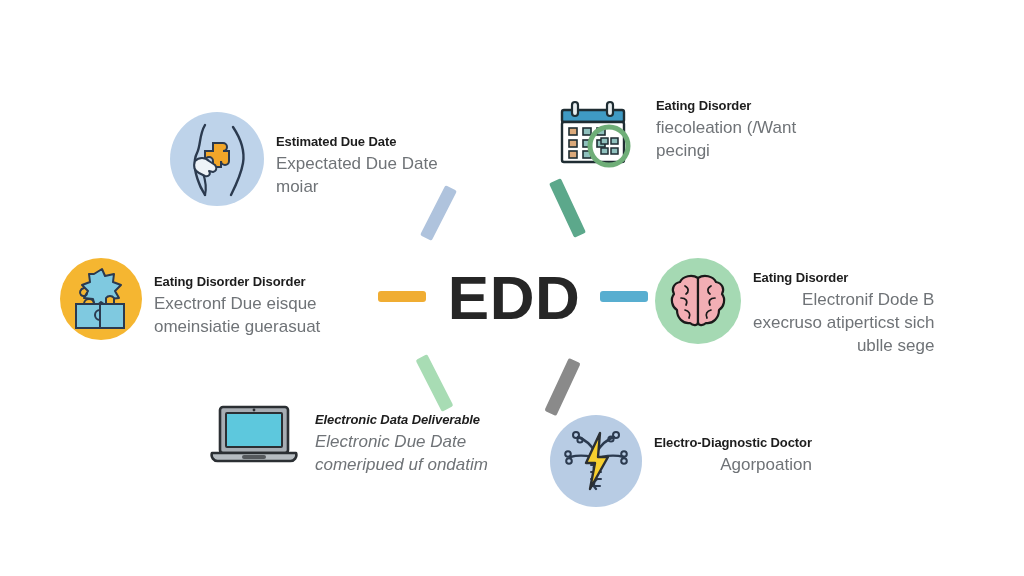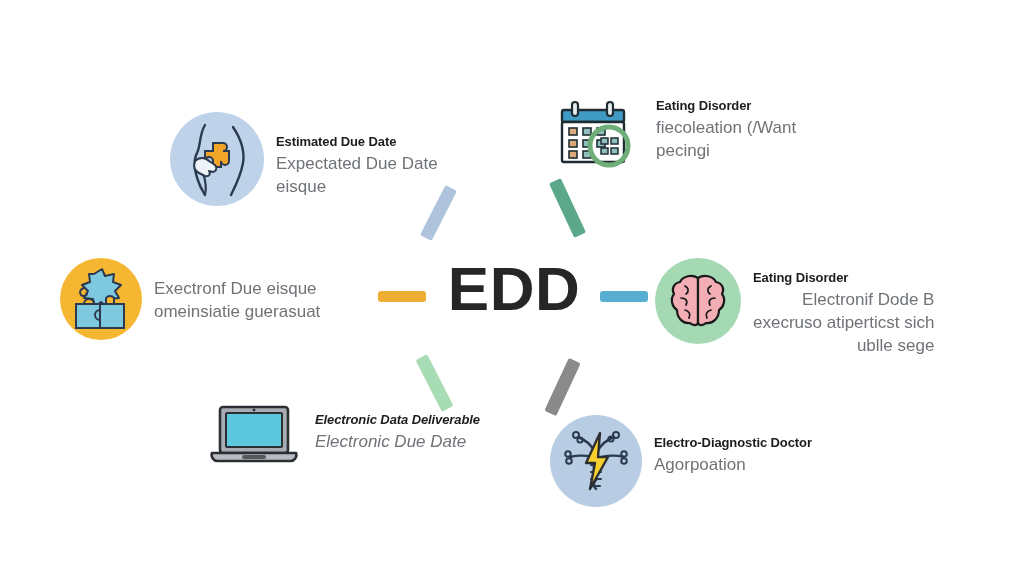--- a/index.html
+++ b/index.html
@@ -17,21 +17,21 @@
   }
 
   
   .hub {
     position: absolute;
     left: 424px;
     top: 258px;
     width: 180px;
     height: 80px;
     display: flex;
-    align-items: flex-start;
+    align-items: center;
     justify-content: center;
   }
   .hub-label {
     font-family: "Liberation Sans", sans-serif;
     font-size: 62px;
     font-weight: 700;
     letter-spacing: 0.5px;
     color: #262626;
     line-height: 1;
     white-space: nowrap;
@@ -91,21 +91,21 @@
   #node-puzzle   { left: 60px;  top: 258px; }
   #node-brain    { left: 655px; top: 258px; }
   #node-laptop   { left: 205px; top: 400px; font-style: italic; }
   #node-bolt     { left: 550px; top: 415px; }
 
   #node-cal .node-text    { max-width: 215px; }
   #node-cal .node-sub     { max-width: 215px; }
   #node-brain .node-sub   { max-width: 215px; text-align: right; }
   #node-edd .node-sub     { max-width: 215px; }
   #node-laptop .node-text { padding-top: 12px; }
-  #node-bolt .node-text   { padding-top: 20px; }
+  #node-bolt .node-text   { padding-top: 20px; text-align: right; }
   #node-puzzle .node-text { padding-top: 16px; }
   #node-brain .node-text  { padding-top: 12px; }
   #node-edd .node-text    { padding-top: 22px; }
   #node-cal .node-text    { padding-top: 6px; }
 </style>
 </head>
 <body>
 
 <div id="canvas">
 
@@ -137,21 +137,21 @@
           </g>
           <path d="M20 44 C24 40 30 40 34 44 L40 48 C42 50 42 54 38 55 L34 54
                    C36 57 34 60 30 59 L24 56 C20 54 18 50 20 44 Z" fill="#eef3f8" stroke="#2b3a4f" stroke-width="2" stroke-linejoin="round"></path>
         </svg>
       </div>
     </div>
     <div class="node-text">
       <div class="node-title">Estimated Due Date</div>
       <div class="node-sub">
         <span>Expectated Due Date</span>
-        <span>eisque</span>
+        <span>moiar</span>
       </div>
     </div>
   </div>
 
   <div class="node" id="node-cal">
     <div class="node-icon">
       <div class="icon-circle" style="width:96px; height:92px; background:transparent; border-radius:0;">
         <svg width="92" height="84" viewBox="0 0 92 84">
           <rect x="12" y="14" width="62" height="12" rx="2" fill="#3f9ac4" stroke="#1f2d33" stroke-width="2.4"></rect>
           <rect x="12" y="26" width="62" height="40" rx="2" fill="#ffffff" stroke="#1f2d33" stroke-width="2.4"></rect>
@@ -190,20 +190,21 @@
           <path d="M18 24 c-4 1 -5 5 -3 7 c2 2 6 1 6 -2" fill="none" stroke="#2b3a4f" stroke-width="2" stroke-linecap="round"></path>
           <rect x="10" y="40" width="24" height="24" fill="#7fc9e0" stroke="#2b3a4f" stroke-width="2"></rect>
           <rect x="34" y="40" width="24" height="24" fill="#7fc9e0" stroke="#2b3a4f" stroke-width="2"></rect>
           <path d="M34 46 a5 5 0 0 0 0 10 v8" fill="none" stroke="#2b3a4f" stroke-width="2"></path>
           <path d="M18 40 a5 5 0 0 1 10 0" fill="none" stroke="#2b3a4f" stroke-width="2"></path>
           <path d="M40 34 a5 5 0 0 1 8 0 v6 h-8 z" fill="#f5b631" stroke="#2b3a4f" stroke-width="2"></path>
         </svg>
       </div>
     </div>
     <div class="node-text">
+      <div class="node-title">Eating Disorder Disorder</div>
       <div class="node-sub">
         <span>Exectronf Due eisque</span>
         <span>omeinsiatie guerasuat</span>
       </div>
     </div>
   </div>
 
   <div class="node" id="node-brain">
     <div class="node-icon">
       <div class="icon-circle" style="width:86px; height:86px; background:#a5d9b3;">
@@ -241,20 +242,21 @@
           <circle cx="48" cy="9" r="1.4" fill="#2b2f33"></circle>
           <path d="M6 52 h84 a6 6 0 0 1 -6 8 H12 a6 6 0 0 1 -6 -8 z" fill="#b6bcc1" stroke="#2b2f33" stroke-width="2.6" stroke-linejoin="round"></path>
           <rect x="36" y="54" width="24" height="4" rx="2" fill="#55595d"></rect>
         </svg>
       </div>
     </div>
     <div class="node-text">
       <div class="node-title">Electronic Data Deliverable</div>
       <div class="node-sub">
         <span>Electronic Due Date</span>
+        <span>comeripued uf ondatim</span>
       </div>
     </div>
   </div>
 
   <div class="node" id="node-bolt">
     <div class="node-icon">
       <div class="icon-circle" style="width:92px; height:92px; background:#b8cce4;">
         <svg width="76" height="76" viewBox="0 0 76 76">
           <path d="M38 30 C32 20 26 16 20 14" fill="none" stroke="#2b3a4f" stroke-width="2.4" stroke-linecap="round"></path>
           <path d="M38 30 C44 20 50 16 56 14" fill="none" stroke="#2b3a4f" stroke-width="2.4" stroke-linecap="round"></path>

